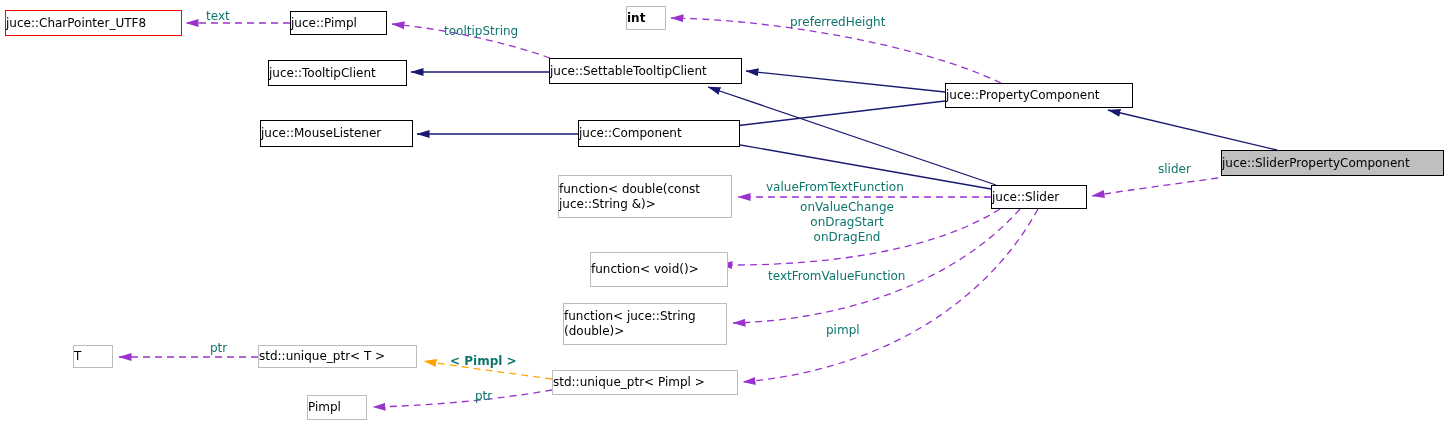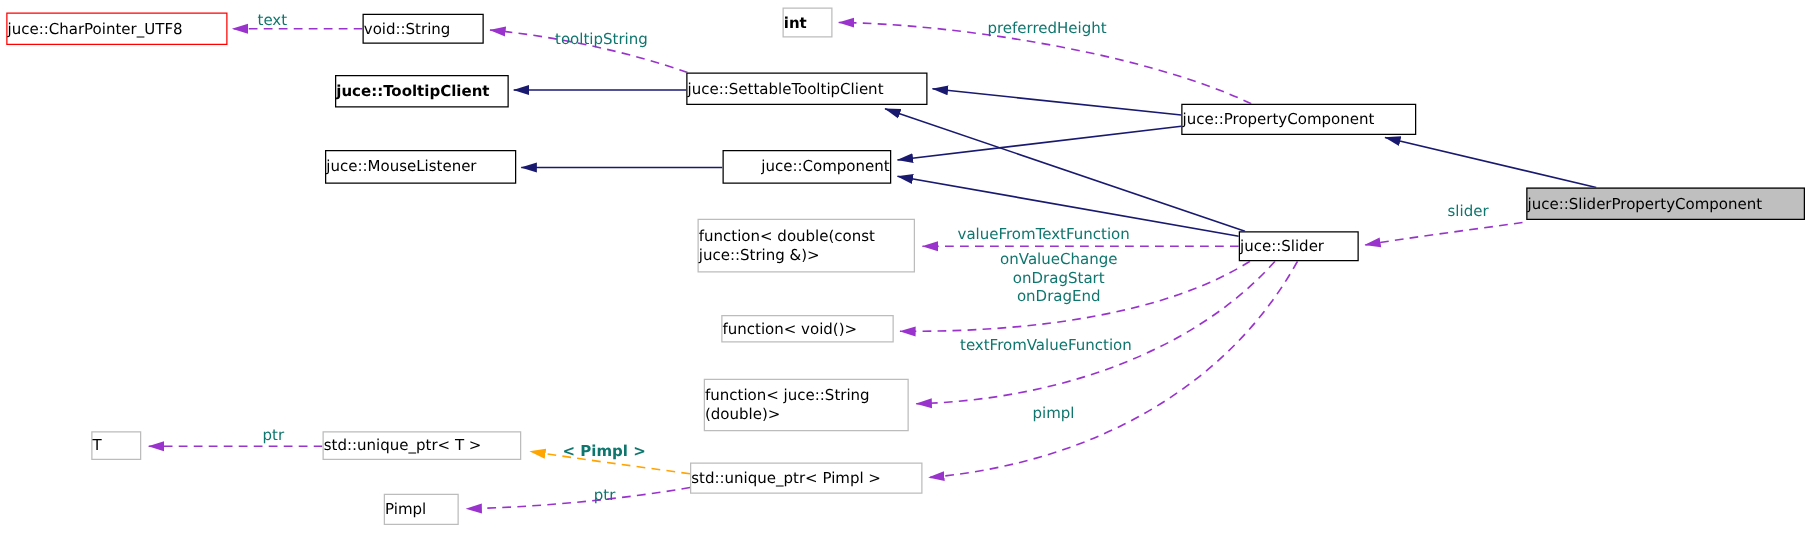--- a/index.html
+++ b/index.html
@@ -76,51 +76,51 @@
 
     <g stroke="#ffa500" stroke-width="1.3" fill="none" stroke-dasharray="7,5">
       <path d="M552,379 C508,373 462,367 424,361" marker-end="url(#arrow-orange)"></path>
     </g>
   </svg>
 
   <div class="node red" style="left:5px;top:10px;width:177px;height:26px;">
     <span>juce::CharPointer_UTF8</span>
   </div>
   <div class="node" style="left:290px;top:11px;width:97px;height:24px;">
-    <span>void::String</span>
+    <span>juce::Pimpl</span>
   </div>
   <div class="node gray" style="left:626px;top:6px;width:40px;height:24px;font-weight:bold;">
     <span>int</span>
   </div>
-  <div class="node" style="left:268px;top:60px;width:139px;height:26px;font-weight:bold;">
+  <div class="node" style="left:268px;top:60px;width:139px;height:26px;">
     <span>juce::TooltipClient</span>
   </div>
   <div class="node" style="left:549px;top:58px;width:193px;height:26px;">
     <span>juce::SettableTooltipClient</span>
   </div>
   <div class="node" style="left:945px;top:83px;width:188px;height:25px;">
     <span>juce::PropertyComponent</span>
   </div>
   <div class="node" style="left:260px;top:120px;width:153px;height:27px;">
     <span>juce::MouseListener</span>
   </div>
-  <div class="node" style="left:578px;top:120px;width:135px;height:27px;padding-left:30px;">
+  <div class="node" style="left:578px;top:120px;width:162px;height:27px;">
     <span>juce::Component</span>
   </div>
   <div class="node hl" style="left:1221px;top:150px;width:223px;height:26px;">
     <span>juce::SliderPropertyComponent</span>
   </div>
   <div class="node" style="left:991px;top:185px;width:96px;height:24px;">
     <span>juce::Slider</span>
   </div>
   <div class="node gray" style="left:558px;top:175px;width:174px;height:43px;">
     <span>function&lt; double(const</span>
     <span>juce::String &amp;)&gt;</span>
   </div>
-  <div class="node gray" style="left:577px;top:252px;width:138px;height:22px;">
+  <div class="node gray" style="left:590px;top:252px;width:138px;height:35px;">
     <span>function&lt; void()&gt;</span>
   </div>
   <div class="node gray" style="left:563px;top:303px;width:164px;height:42px;">
     <span>function&lt; juce::String</span>
     <span>(double)&gt;</span>
   </div>
   <div class="node gray" style="left:258px;top:345px;width:159px;height:23px;">
     <span>std::unique_ptr&lt; T &gt;</span>
   </div>
   <div class="node gray" style="left:73px;top:345px;width:40px;height:23px;">

